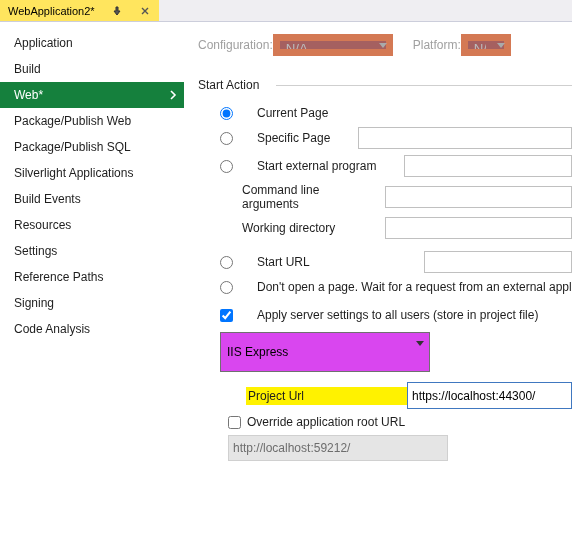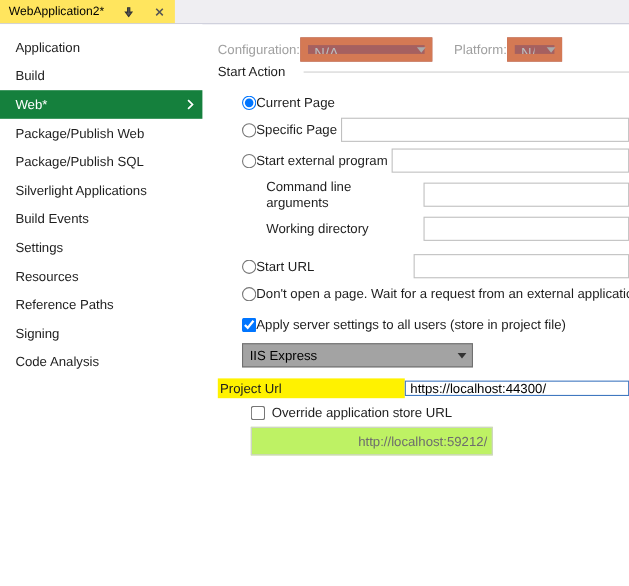--- a/index.html
+++ b/index.html
@@ -17,48 +17,48 @@
   .body { position:absolute; top:22px; left:0; right:0; bottom:0; display:flex; }
 
   
   .sidebar { width:184px; padding:8px 0 0 0; background:#fff; }
   .side-item { padding:4px 14px; font-size:12px; color:#1e1e1e; cursor:pointer; line-height:18px; }
   .side-item.selected { background:#15803d; color:#fff; padding-right:0; display:flex; align-items:center; justify-content:space-between; }
   .side-item .chev { width:14px; height:18px; display:inline-flex; align-items:center; justify-content:center; margin-right:4px;}
 
   
   .main { flex:1; padding:12px 0 0 14px; overflow:hidden; }
-  .cfg-row { display:flex; align-items:center; color:#a0a0a0; font-size:12px; margin-bottom:2px; }
+  .cfg-row { display:flex; align-items:center; color:#a0a0a0; font-size:12px; margin-bottom:22px; }
   .cfg-row label { color:#a0a0a0; }
   .cfg-select { width:120px; height:22px; border:7px solid #c2410c; background:#7f1d1d; color:#a0a0a0; padding:0 18px 0 6px; appearance:none; position:relative; }
   .select-wrap { position:relative; display:inline-block; }
   .select-wrap::after { content:""; position:absolute; right:6px; top:9px; width:0;height:0;border-left:4px solid transparent;border-right:4px solid transparent;border-top:5px solid #aaa; }
 
   .section-head { display:flex; align-items:center; gap:17px; font-size:12px; color:#1e1e1e; margin:2px 0 10px 0; }
   .section-head .rule { flex:1; height:1px; background:#cfcfcf; }
 
-  .opt-row { display:flex; align-items:center; gap:0; padding:3px 0 3px 22px; font-size:12px; min-height:22px; }
+  .opt-row { display:flex; align-items:center; gap:24px; padding:3px 0 3px 22px; font-size:12px; min-height:22px; }
   input[type=radio], input[type=checkbox] { margin:0; width:13px; height:13px; }
   .opt-row .txt { white-space:nowrap; }
   .opt-row input.trail { flex:1; min-width:80px; height:22px; border:1px solid #c0c0c0; padding:0 4px; margin-left:4px; }
 
   .sub-row { display:flex; align-items:center; gap:8px; padding:3px 0 3px 44px; font-size:12px; min-height:22px;}
   .sub-row .lbl { width:160px; }
   .sub-row input.trail { flex:1; height:22px; border:1px solid #c0c0c0; padding:0 4px; }
 
   .srv-select-wrap { position:relative; display:inline-block; margin-left:22px; }
-  .srv-select { width:210px; height:22px; border:1px solid #707070; background:#a3a3a3; padding:0 18px 0 6px; appearance:none; font-size:12px; }
+  .srv-select { width:210px; height:40px; border:1px solid #707070; background:#d946ef; padding:0 18px 0 6px; appearance:none; font-size:12px; }
   .srv-select-wrap::after { content:""; position:absolute; right:6px; top:9px; width:0;height:0;border-left:4px solid transparent;border-right:4px solid transparent;border-top:5px solid #333; }
 
   .proj-url-row { display:flex; align-items:center; margin:10px 0 2px 0; }
-  .proj-url-lbl { background:#fff200; padding:2px 8px 2px 2px; font-size:12px; width:170px; }
-  .proj-url-input { height:14px; border:1px solid #4078c0; background:#fff; padding:0 4px; font-size:12px; flex:1; }
+  .proj-url-lbl { background:#fff200; padding:2px 8px 2px 2px; font-size:12px; width:170px;margin-left:48px; }
+  .proj-url-input { height:27px; border:1px solid #4078c0; background:#fff; padding:0 4px; font-size:12px; flex:1; }
 
   .override-row { display:flex; align-items:center; gap:6px; padding:4px 0 2px 30px; font-size:12px; }
-  .root-url { margin:4px 0 0 30px; width:220px; height:22px; border:1px solid #d0d0d0; background:#bef264; color:#6d6d6d; padding:12px 4px; font-size:12px;text-align:right; }
+  .root-url { margin:4px 0 0 30px; width:220px; height:22px; border:1px solid #d0d0d0; background:#e5e5e5; color:#6d6d6d; padding:12px 4px; font-size:12px; }
 
   .gap { height:6px; }
 </style>
 </head>
 <body>
 <div class="root">
 
   <div class="tabs">
     <div class="tab active">
       <span>WebApplication2*</span>
@@ -85,22 +85,22 @@
         <span class="chev">
           <svg width="8" height="10" viewBox="0 0 8 10">
               <path d="M2 1 L6 5 L2 9" fill="none" stroke="#fff" stroke-width="1.6"></path>
             </svg>
         </span>
       </div>
       <div class="side-item">Package/Publish Web</div>
       <div class="side-item">Package/Publish SQL</div>
       <div class="side-item">Silverlight Applications</div>
       <div class="side-item">Build Events</div>
+      <div class="side-item">Resources</div>
       <div class="side-item">Settings</div>
-      <div class="side-item">Resources</div>
       <div class="side-item">Reference Paths</div>
       <div class="side-item">Signing</div>
       <div class="side-item">Code Analysis</div>
     </div>
 
     <div class="main">
 
       <div class="cfg-row">
         <label>Configuration:</label>
         <span class="select-wrap">
@@ -171,19 +171,19 @@
         </select>
       </span>
 
       <div class="proj-url-row">
         <span class="proj-url-lbl">Project Url</span>
         <input class="proj-url-input" type="text" value="https://localhost:44300/" style="">
       </div>
 
       <div class="override-row">
         <input type="checkbox" style="">
-        <span>Override application store URL</span>
+        <span>Override application root URL</span>
       </div>
       <input class="root-url" type="text" disabled="" value="http://localhost:59212/" style="">
 
     </div>
   </div>
 </div>
 
 </body></html>

